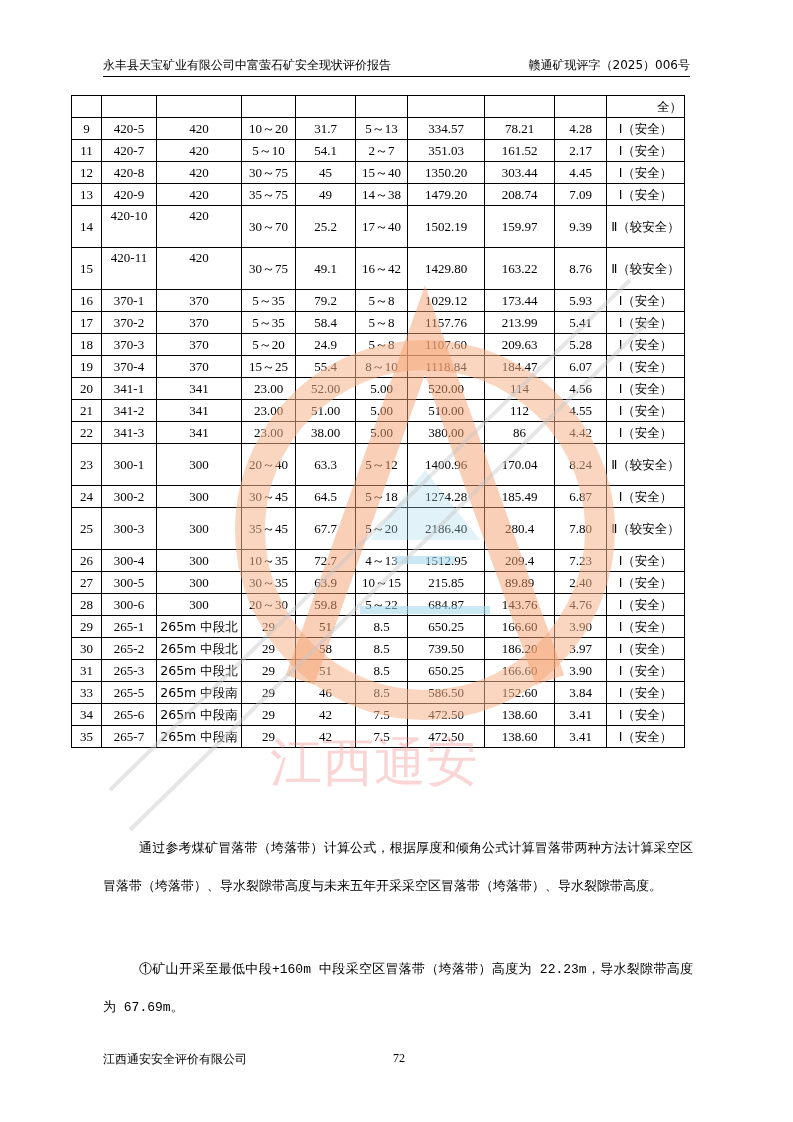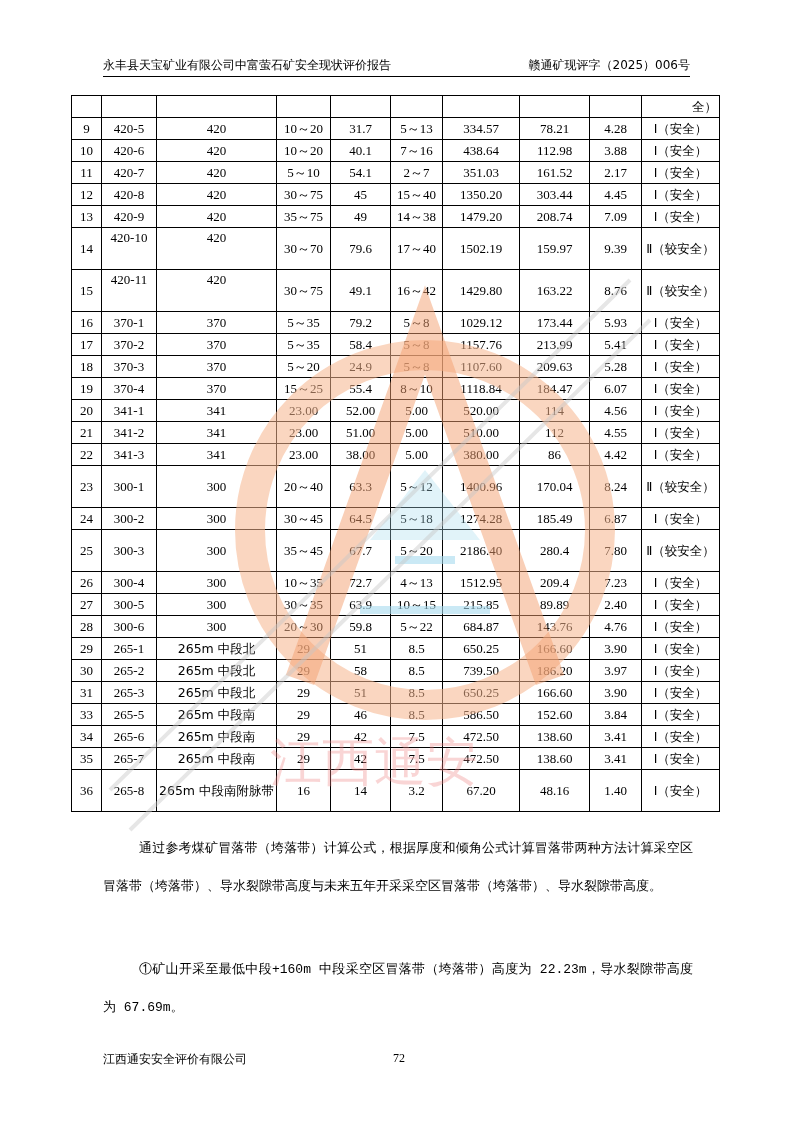--- a/index.html
+++ b/index.html
@@ -65,32 +65,20 @@
         <td class="c2">420</td>
         <td class="c3">10～20</td>
         <td class="c4">31.7</td>
         <td class="c5">5～13</td>
         <td class="c6">334.57</td>
         <td class="c7">78.21</td>
         <td class="c8">4.28</td>
         <td class="c9 grade">Ⅰ（安全）</td>
       </tr>
       <tr>
-        <td class="c0">10</td>
-        <td class="c1">420-6</td>
-        <td class="c2">420</td>
-        <td class="c3">10～20</td>
-        <td class="c4">40.1</td>
-        <td class="c5">7～16</td>
-        <td class="c6">438.64</td>
-        <td class="c7">112.98</td>
-        <td class="c8">3.88</td>
-        <td class="c9 grade">Ⅰ（安全）</td>
-      </tr>
-      <tr>
         <td class="c0">11</td>
         <td class="c1">420-7</td>
         <td class="c2">420</td>
         <td class="c3">5～10</td>
         <td class="c4">54.1</td>
         <td class="c5">2～7</td>
         <td class="c6">351.03</td>
         <td class="c7">161.52</td>
         <td class="c8">2.17</td>
         <td class="c9 grade">Ⅰ（安全）</td>
@@ -117,21 +105,21 @@
         <td class="c6">1479.20</td>
         <td class="c7">208.74</td>
         <td class="c8">7.09</td>
         <td class="c9 grade">Ⅰ（安全）</td>
       </tr>
       <tr>
         <td class="c0 tall">14</td>
         <td class="c1 tall top">420-10</td>
         <td class="c2 tall top">420</td>
         <td class="c3 tall">30～70</td>
-        <td class="c4 tall">79.6</td>
+        <td class="c4 tall">25.2</td>
         <td class="c5 tall">17～40</td>
         <td class="c6 tall">1502.19</td>
         <td class="c7 tall">159.97</td>
         <td class="c8 tall">9.39</td>
         <td class="c9 tall grade">Ⅱ（较安全）</td>
       </tr>
       <tr>
         <td class="c0 tall">15</td>
         <td class="c1 tall top">420-11</td>
         <td class="c2 tall top">420</td>
@@ -364,32 +352,20 @@
         <td class="c1">265-7</td>
         <td class="c2 cn">265m 中段南</td>
         <td class="c3">29</td>
         <td class="c4">42</td>
         <td class="c5">7.5</td>
         <td class="c6">472.50</td>
         <td class="c7">138.60</td>
         <td class="c8">3.41</td>
         <td class="c9 grade">Ⅰ（安全）</td>
       </tr>
-      <tr>
-        <td class="c0 tall">36</td>
-        <td class="c1 tall">265-8</td>
-        <td class="c2 tall cn">265m 中段南附脉带</td>
-        <td class="c3 tall">16</td>
-        <td class="c4 tall">14</td>
-        <td class="c5 tall">3.2</td>
-        <td class="c6 tall">67.20</td>
-        <td class="c7 tall">48.16</td>
-        <td class="c8 tall">1.40</td>
-        <td class="c9 tall grade">Ⅰ（安全）</td>
-      </tr>
     </tbody>
 </table>
 
 <div class="para p1">通过参考煤矿冒落带（垮落带）计算公式，根据厚度和倾角公式计算冒落带两种方法计算采空区冒落带（垮落带）、导水裂隙带高度与未来五年开采采空区冒落带（垮落带）、导水裂隙带高度。</div>
 <div class="para p2">①矿山开采至最低中段+160m 中段采空区冒落带（垮落带）高度为 22.23m，导水裂隙带高度为 67.69m。</div>
 
 <div class="footer">
   <span>江西通安安全评价有限公司</span>
   <span class="pg">72</span>
 </div>

